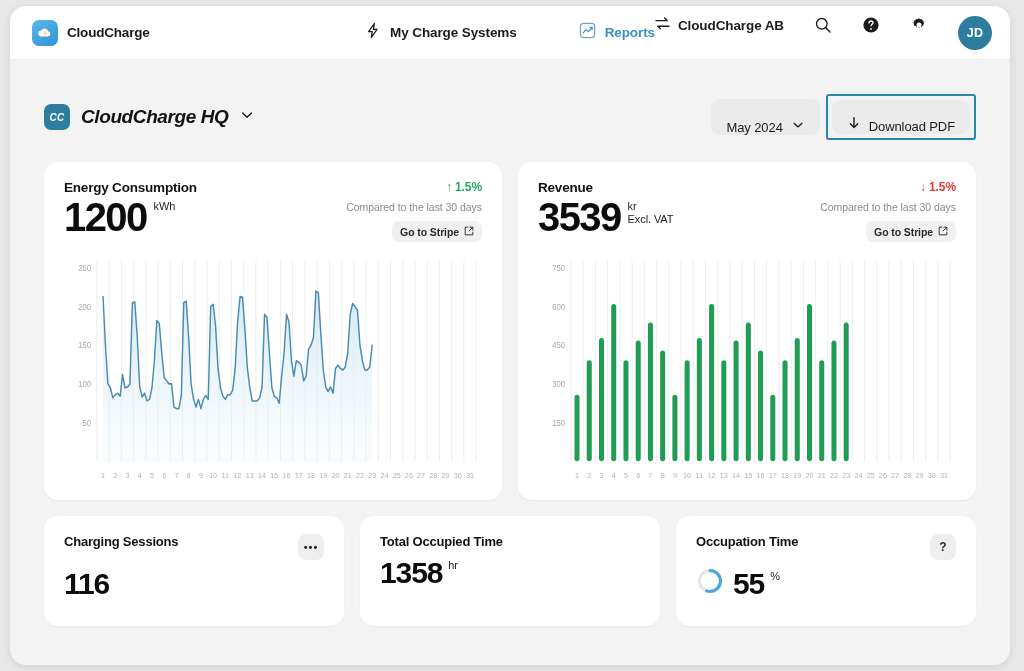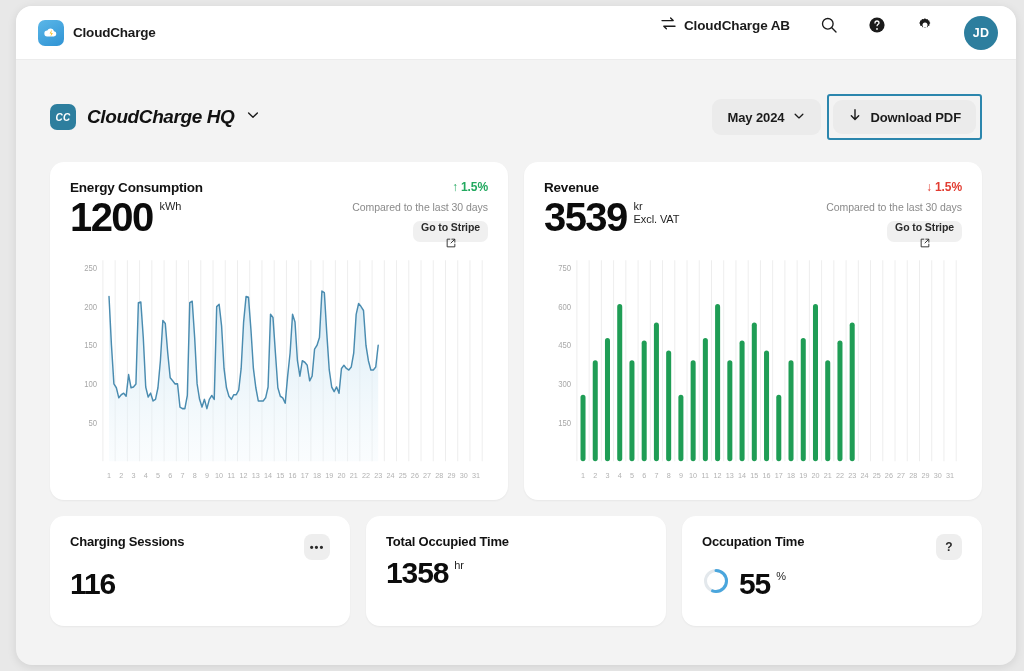--- a/index.html
+++ b/index.html
@@ -4,21 +4,21 @@
 <style>
   * { box-sizing: border-box; margin: 0; padding: 0; }
   html, body {
     width: 1024px; height: 671px;
     background: #e8e8e8;
     font-family: "Liberation Sans", sans-serif;
     overflow: hidden;
   }
   .window {
     position: absolute;
-    left: 16px; top: 6px;
+    left: 10px; top: 6px;
     width: 1000px; height: 659px;
     background: #f3f3f3;
     border-radius: 16px;
     overflow: hidden;
     box-shadow: 0 2px 10px rgba(0,0,0,0.10);
   }
 
   
   .topbar {
     height: 54px;
@@ -69,22 +69,22 @@
     color: #fff; font-size: 10px; font-weight: bold;
     display: flex; align-items: center; justify-content: center;
     letter-spacing: 0.2px;
   }
   .site-title { font-size: 19px; font-weight: bold; color: #121212; letter-spacing: -0.4px; }
 
   .head-actions { margin-left: auto; display: flex; align-items: center; gap: 6px; }
   .pill {
     background: #ebebeb; border: none; border-radius: 9px;
     height: 36px; padding: 0 15px;
-    display: flex; align-items: center; gap: 8px;
-    font-family: inherit; font-size: 13px; font-weight: bold; color: #1b1b1b;
+    display: flex; align-items: flex-end; gap: 8px;
+    font-family: inherit; font-size: 13px; font-weight: normal; color: #1b1b1b;
     letter-spacing: -0.1px; cursor: pointer;
   }
   .focus-wrap {
     border: 2.5px solid #2b86ad; border-radius: 3px; padding: 4px;
     display: flex;
   }
   .focus-wrap .pill { height: 34px; border-radius: 9px; }
 
   
   .cards-row { display: flex; gap: 16px; }
@@ -100,21 +100,21 @@
   .delta { font-size: 12px; font-weight: bold; letter-spacing: -0.1px; }
   .delta.up { color: #22a95f; }
   .delta.down { color: #e23c31; }
   .compare { font-size: 10.5px; color: #8b8b8b; margin-top: 7px; letter-spacing: -0.05px; }
   .stripe-btn {
     margin-top: 8px; margin-left: auto;
     background: #f0f0f0; border: none; border-radius: 7px;
     height: 21px; padding: 0 8px;
     display: inline-flex; align-items: center; gap: 5px;
     font-family: inherit; font-size: 10.5px; font-weight: bold; color: #2a2a2a;
-    letter-spacing: -0.1px; cursor: pointer; flex-direction: column;
+    letter-spacing: -0.1px; cursor: pointer;
   }
 
   .metric { display: flex; align-items: flex-start; margin-top: 2px; }
   .metric-value { font-size: 40px; font-weight: bold; color: #0c0c0c; letter-spacing: -1.6px; line-height: 1; }
   .metric-unit { font-size: 11px; color: #1f1f1f; margin-left: 7px; margin-top: 3px; line-height: 1.22; letter-spacing: -0.1px; }
 
   .chart-area { flex: 1; position: relative; margin-top: 12px; }
   .chart-svg { width: 100%; height: 100%; display: block; }
 
   
@@ -143,20 +143,40 @@
     <div class="brand">
       <span class="brand-logo">
         <svg width="18" height="18" viewBox="0 0 18 18">
           <path d="M5.2 12.4h6.6a2.6 2.6 0 0 0 .25-5.18A3.6 3.6 0 0 0 5.3 6.6 2.9 2.9 0 0 0 5.2 12.4z" fill="#ffffff"></path>
           <path d="M9.9 5.6 L7.6 9.4 h1.7 l-0.9 3.4 L10.9 9 H9.2 z" fill="#f7c22a"></path>
         </svg>
       </span>
       <span class="brand-name">CloudCharge</span>
     </div>
 
+    <div class="nav-center">
+      <div class="nav-item">
+        <span>
+          <svg width="16" height="17" viewBox="0 0 16 17">
+              <path d="M9.3 1.5 3.6 9.6h3.6l-0.9 5.9 5.7-8.1H8.4z" fill="none" stroke="#1b1b1b" stroke-width="1.3" stroke-linejoin="round"></path>
+            </svg>
+        </span>
+        <span class="nav-label">My Charge Systems</span>
+      </div>
+      <div class="nav-item active">
+        <span>
+          <svg width="17" height="17" viewBox="0 0 17 17">
+            <rect x="1.4" y="1.4" width="14.2" height="14.2" rx="3" fill="none" stroke="#6fa9cc" stroke-width="1.3"></rect>
+            <path d="M4.2 10.8 7 7.6 9.4 9.6 12.8 5.6" fill="none" stroke="#3d8fc0" stroke-width="1.2" stroke-linecap="round" stroke-linejoin="round"></path>
+            <path d="M11 5.4h2v2" fill="none" stroke="#3d8fc0" stroke-width="1.2" stroke-linecap="round"></path>
+          </svg>
+        </span>
+        <span class="nav-label">Reports</span>
+      </div>
+    </div>
 
     <div class="nav-right">
       <div class="org">
         <span>
           <svg width="17" height="15" viewBox="0 0 17 15">
             <path d="M2 4.6h11.2l-2.6-2.6M15 10.2H3.8l2.6 2.6" fill="none" stroke="#1b1b1b" stroke-width="1.35" stroke-linecap="round" stroke-linejoin="round"></path>
           </svg>
         </span>
         <span class="org-name">CloudCharge AB</span>
       </div>

